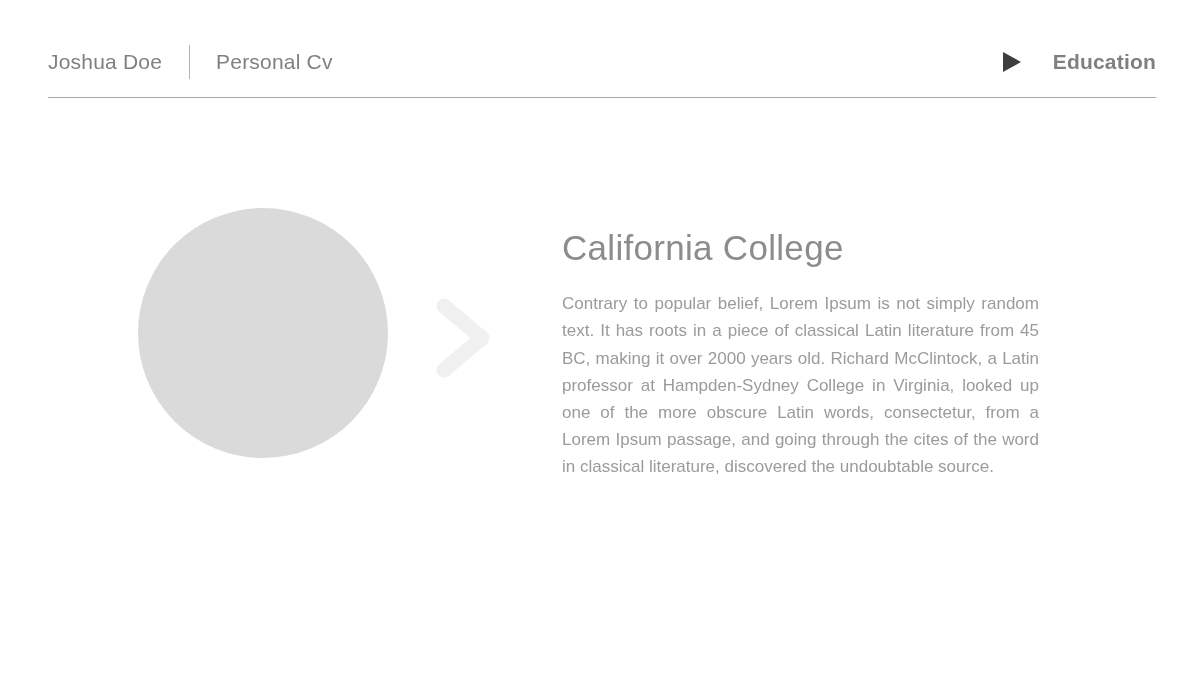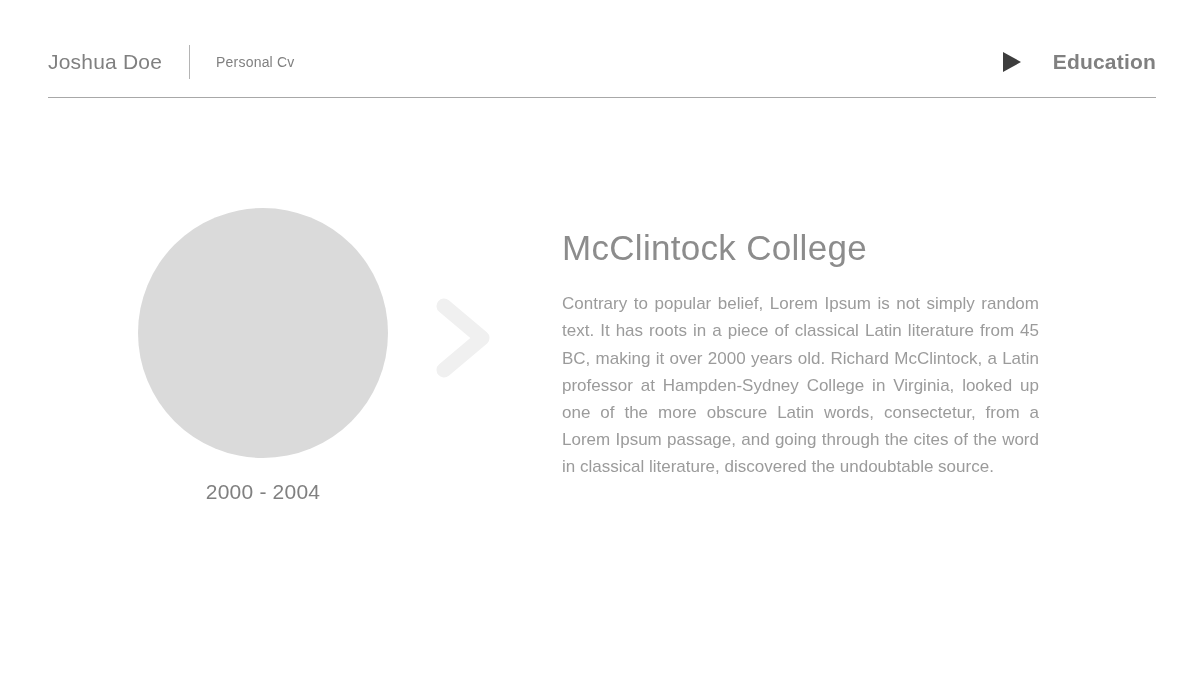--- a/index.html
+++ b/index.html
@@ -47,21 +47,21 @@
     white-space: nowrap;
   }
   .header-divider {
     width: 1px;
     height: 34px;
     background: #b4b4b4;
     margin: 0 26px 0 27px;
     flex: none;
   }
   .brand-sub {
-    font-size: 14px;
+    font-size: 21px;
     font-weight: 400;
     color: #808080;
     letter-spacing: 0.2px;
     white-space: nowrap;
   }
 
   .header-right {
     display: flex;
     align-items: center;
     height: 100%;
@@ -176,28 +176,27 @@
       <span class="section-label">Education</span>
     </div>
   </div>
 
   <div class="header-rule"></div>
 
   <div class="content">
 
     <div class="media-block">
       <div class="avatar-circle"></div>
-      <div class="date-range">2000 - 2004</div>
     </div>
 
     <div class="chevron">
       <svg width="60" height="80" viewBox="0 0 60 80" xmlns="http://www.w3.org/2000/svg">
         <polyline points="8,8 46,40 8,72" fill="none" stroke="#f0f0f0" stroke-width="15" stroke-linecap="round" stroke-linejoin="round"></polyline>
       </svg>
     </div>
 
     <div class="text-block">
-      <h1 class="school-title">McClintock College</h1>
+      <h1 class="school-title">California College</h1>
       <p class="school-desc">Contrary to popular belief, Lorem Ipsum is not simply random text. It has roots in a piece of classical Latin literature from 45 BC, making it over 2000 years old. Richard McClintock, a Latin professor at Hampden-Sydney College in Virginia, looked up one of the more obscure Latin words, consectetur, from a Lorem Ipsum passage, and going through the cites of the word in classical literature, discovered the undoubtable source.</p>
     </div>
 
   </div>
 </div>
 
 </body></html>

